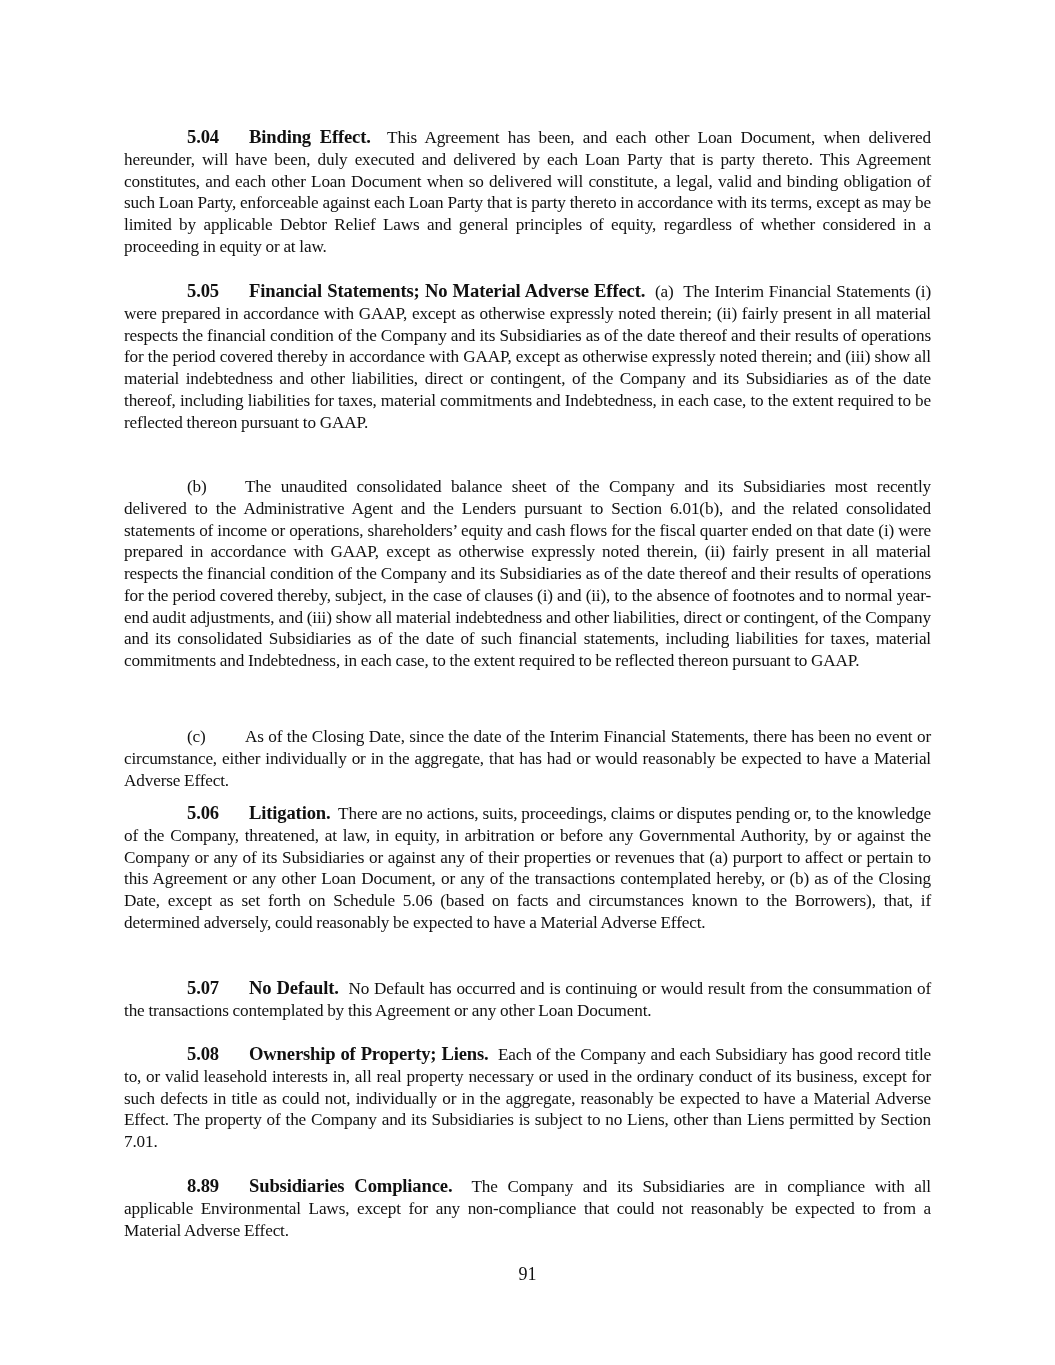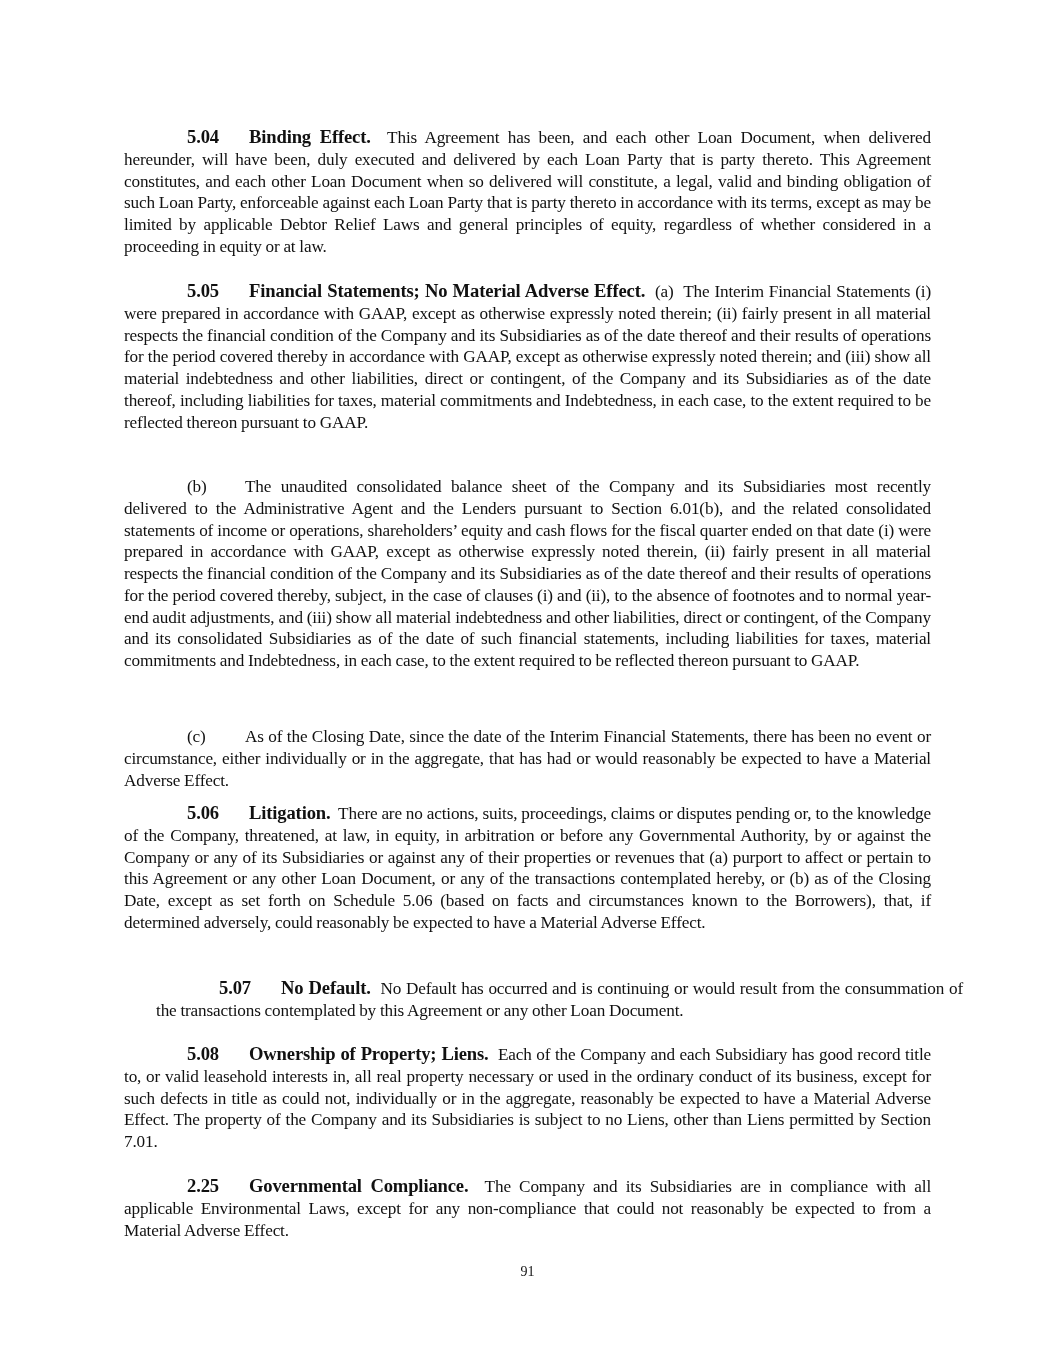--- a/index.html
+++ b/index.html
@@ -27,38 +27,38 @@
     .sec-num, .sec-title { font-weight: bold; font-size: 18.6px; }
     .sec-num { display: inline-block; width: 62px; text-indent: 0; }
     .sub-label { display: inline-block; width: 58px; text-indent: 0; }
     .u { }
     .page-number {
       position: absolute;
       top: 1264px;
       left: 0;
       width: 1055px;
       text-align: center;
-      font-size: 14px;
+      font-size: 18px;
     }
   </style>
 </head>
 <body>
 
 <div class="page">
 
   <p class="para" style="top:126px;"><span class="sec-num">5.04</span><span class="sec-title">Binding Effect.</span>&nbsp; <span>This Agreement has been, and each other Loan Document, when delivered hereunder, will have been, duly executed and delivered by each Loan Party that is party thereto. This Agreement constitutes, and each other Loan Document when so delivered will constitute, a legal, valid and binding obligation of such Loan Party, enforceable against each Loan Party that is party thereto in accordance with its terms, except as may be limited by applicable Debtor Relief Laws and general principles of equity, regardless of whether considered in a proceeding in equity or at law.</span></p>
 
   <p class="para" style="top:280px;"><span class="sec-num">5.05</span><span class="sec-title">Financial Statements; No Material Adverse Effect.</span>&nbsp; <span>(a)</span>&nbsp; <span>The Interim Financial Statements (i) were prepared in accordance with GAAP, except as otherwise expressly noted therein; (ii) fairly present in all material respects the financial condition of the Company and its Subsidiaries as of the date thereof and their results of operations for the period covered thereby in accordance with GAAP, except as otherwise expressly noted therein; and (iii) show all material indebtedness and other liabilities, direct or contingent, of the Company and its Subsidiaries as of the date thereof, including liabilities for taxes, material commitments and Indebtedness, in each case, to the extent required to be reflected thereon pursuant to GAAP.</span></p>
 
   <p class="para" style="top:476px;"><span class="sub-label">(b)</span><span>The unaudited consolidated balance sheet of the Company and its Subsidiaries most recently delivered to the Administrative Agent and the Lenders pursuant to </span><span class="u">Section 6.01(b)</span><span>, and the related consolidated statements of income or operations, shareholders’ equity and cash flows for the fiscal quarter ended on that date (i) were prepared in accordance with GAAP, except as otherwise expressly noted therein, (ii) fairly present in all material respects the financial condition of the Company and its Subsidiaries as of the date thereof and their results of operations for the period covered thereby, subject, in the case of </span><span class="u">clauses (i)</span><span> and </span><span class="u">(ii)</span><span>, to the absence of footnotes and to normal year-end audit adjustments, and (iii) show all material indebtedness and other liabilities, direct or contingent, of the Company and its consolidated Subsidiaries as of the date of such financial statements, including liabilities for taxes, material commitments and Indebtedness, in each case, to the extent required to be reflected thereon pursuant to GAAP.</span></p>
 
   <p class="para" style="top:726px;"><span class="sub-label">(c)</span><span>As of the Closing Date, since the date of the Interim Financial Statements, there has been no event or circumstance, either individually or in the aggregate, that has had or would reasonably be expected to have a Material Adverse Effect.</span></p>
 
   <p class="para" style="top:802px;"><span class="sec-num">5.06</span><span class="sec-title">Litigation.</span>&nbsp; <span>There are no actions, suits, proceedings, claims or disputes pending or, to the knowledge of the Company, threatened, at law, in equity, in arbitration or before any Governmental Authority, by or against the Company or any of its Subsidiaries or against any of their properties or revenues that (a) purport to affect or pertain to this Agreement or any other Loan Document, or any of the transactions contemplated hereby, or (b) as of the Closing Date, except as set forth on </span><span class="u">Schedule 5.06</span><span> (based on facts and circumstances known to the Borrowers), that, if determined adversely, could reasonably be expected to have a Material Adverse Effect.</span></p>
 
-  <p class="para" style="top:977px;margin-left:32px;"><span class="sec-num">5.07</span><span class="sec-title">No Default.</span>&nbsp; <span>No Default has occurred and is continuing or would result from the consummation of the transactions contemplated by this Agreement or any other Loan Document.</span></p>
+  <p class="para" style="top:977px;"><span class="sec-num">5.07</span><span class="sec-title">No Default.</span>&nbsp; <span>No Default has occurred and is continuing or would result from the consummation of the transactions contemplated by this Agreement or any other Loan Document.</span></p>
 
   <p class="para" style="top:1043px;"><span class="sec-num">5.08</span><span class="sec-title">Ownership of Property; Liens.</span>&nbsp; <span>Each of the Company and each Subsidiary has good record title to, or valid leasehold interests in, all real property necessary or used in the ordinary conduct of its business, except for such defects in title as could not, individually or in the aggregate, reasonably be expected to have a Material Adverse Effect.  The property of the Company and its Subsidiaries is subject to no Liens, other than Liens permitted by </span><span class="u">Section 7.01</span><span>.</span></p>
 
-  <p class="para" style="top:1175px;"><span class="sec-num">2.25</span><span class="sec-title">Governmental Compliance.</span>&nbsp; <span>The Company and its Subsidiaries are in compliance with all applicable Environmental Laws, except for any non-compliance that could not reasonably be expected to from a Material Adverse Effect.</span></p>
+  <p class="para" style="top:1175px;"><span class="sec-num">8.89</span><span class="sec-title">Subsidiaries Compliance.</span>&nbsp; <span>The Company and its Subsidiaries are in compliance with all applicable Environmental Laws, except for any non-compliance that could not reasonably be expected to from a Material Adverse Effect.</span></p>
 
   <div class="page-number">91</div>
 </div>
 
 </body></html>

